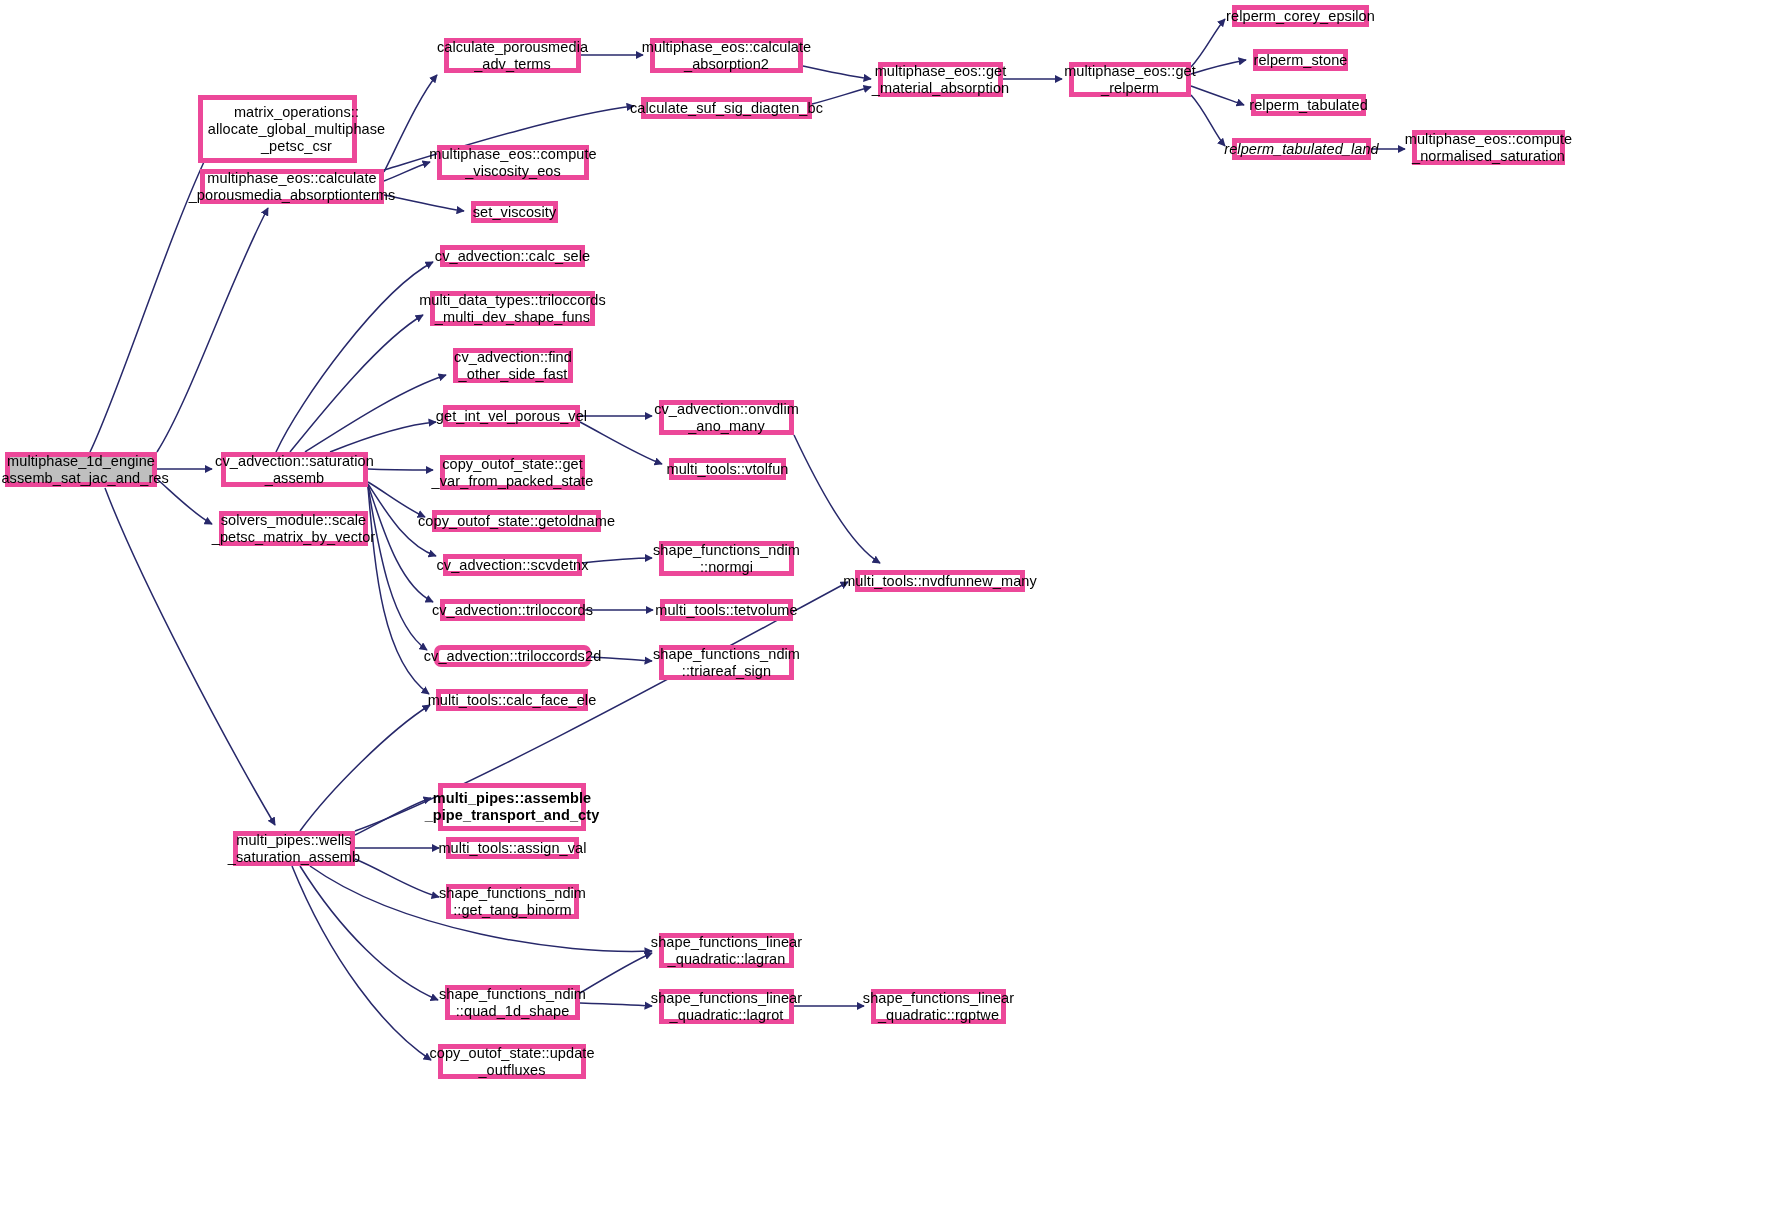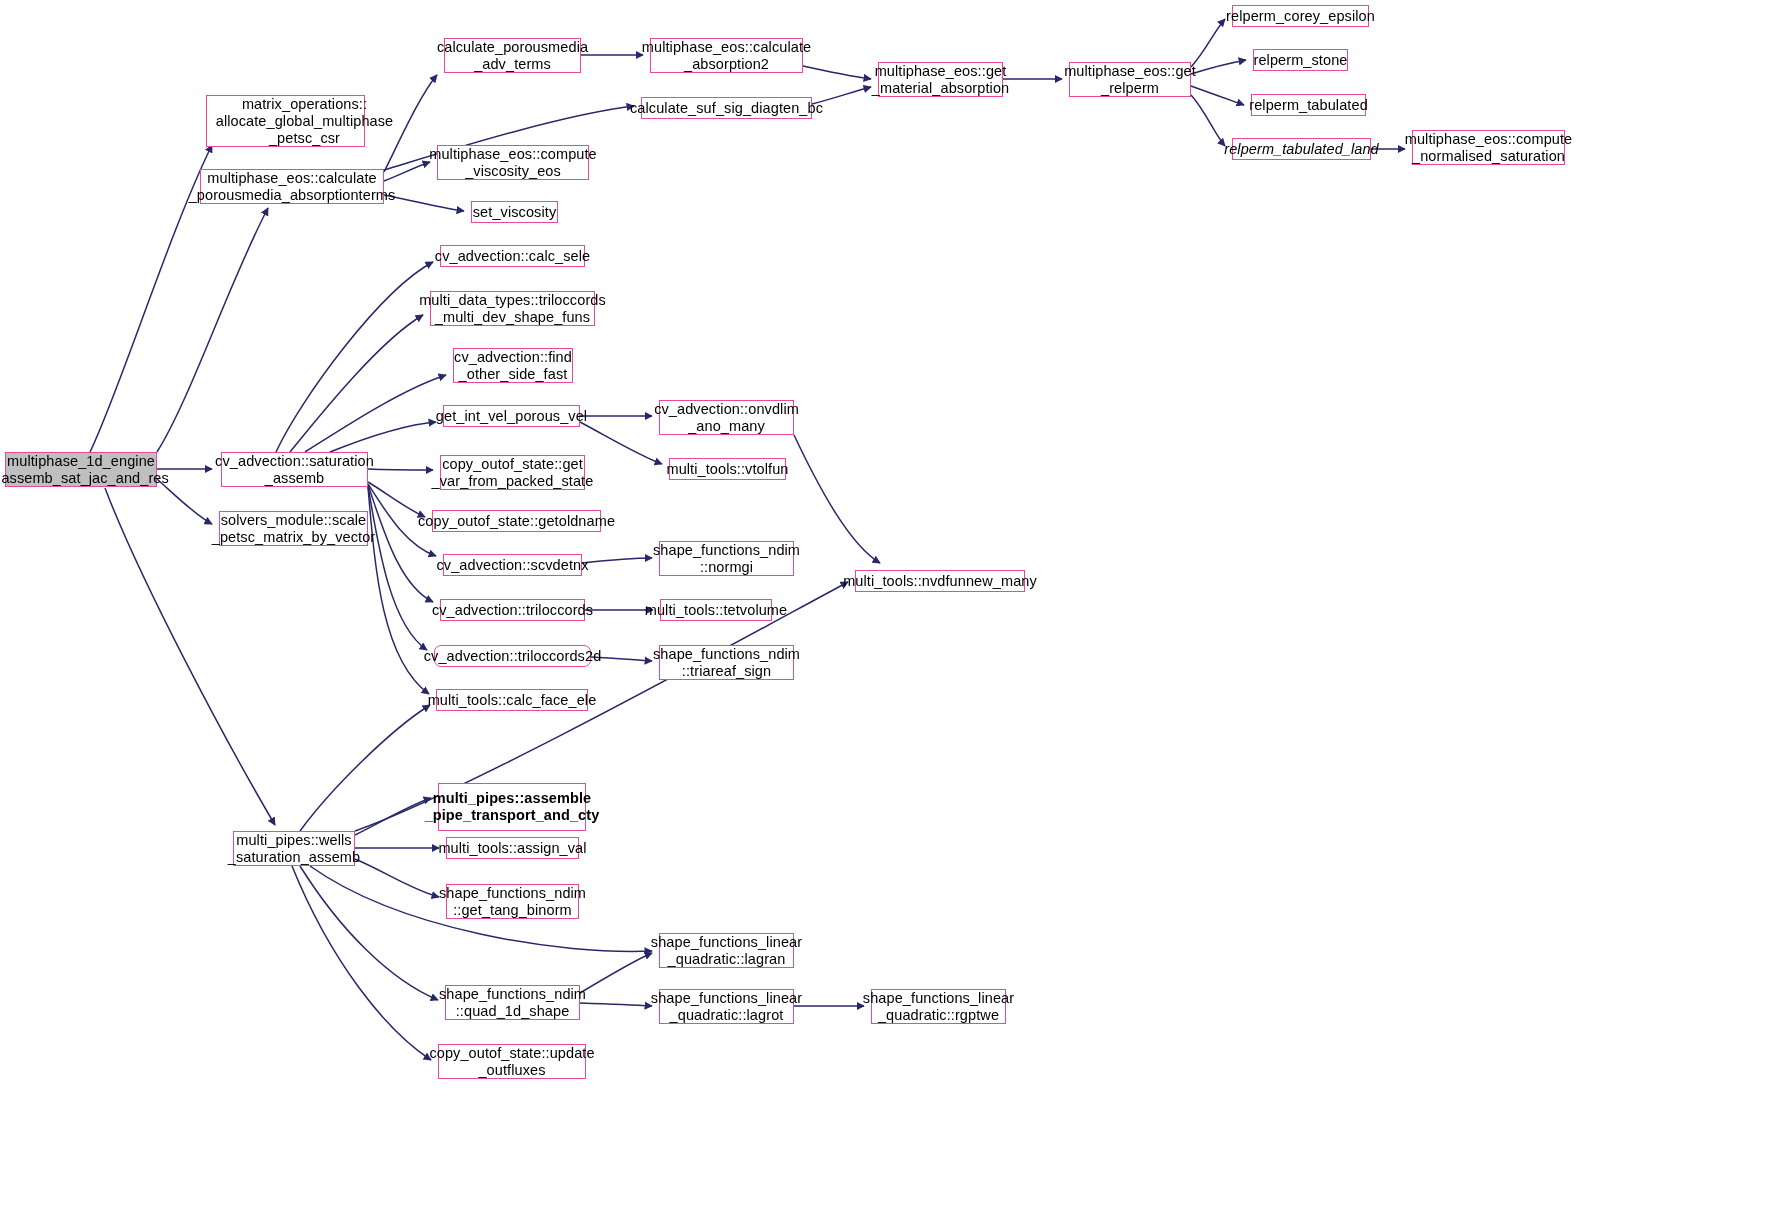--- a/index.html
+++ b/index.html
@@ -19,21 +19,21 @@
     position: absolute;
     left: 0;
     top: 0;
     width: 1779px;
     height: 1230px;
     pointer-events: none;
   }
   .node {
     position: absolute;
     box-sizing: border-box;
-    border: 1px solid #ec4899;
+    border: 5px solid #ec4899;
     background: #ffffff;
     color: #000000;
     display: flex;
     align-items: center;
     justify-content: center;
     text-align: center;
     font-size: 14.5px;
     line-height: 17px;
     letter-spacing: 0.1px;
     white-space: pre-line;
@@ -97,21 +97,21 @@
         <path d="M 300,866 C 340,930 390,980 438,1000" marker-end="url(#arrow)" stroke="#27286a"></path>
         <path d="M 292,866 C 330,960 385,1030 431,1060" marker-end="url(#arrow)" stroke="#27286a"></path>
         <path d="M 580,993 C 610,975 635,960 652,953" marker-end="url(#arrow)" stroke="#27286a"></path>
         <path d="M 580,1003 C 610,1004 635,1005 652,1006" marker-end="url(#arrow)" stroke="#27286a"></path>
         <path d="M 794,1006 L 864,1006" marker-end="url(#arrow)" stroke="#27286a"></path>
       </g>
   </svg>
   <div id="node-layer">
       <div class="node root" style="left: 5px; top: 452px; width: 152px; height: 35px;">multiphase_1d_engine
 ::assemb_sat_jac_and_res</div>
-      <div class="node" style="left: 206px; top: 95px; width: 159px; height: 52px; padding-left: 41px;">matrix_operations::
+      <div class="node" style="left: 198px; top: 95px; width: 159px; height: 68px; padding-left: 41px;">matrix_operations::
 allocate_global_multiphase
 _petsc_csr</div>
       <div class="node" style="left: 200px; top: 169px; width: 184px; height: 35px;">multiphase_eos::calculate
 _porousmedia_absorptionterms</div>
       <div class="node" style="left: 444px; top: 38px; width: 137px; height: 35px;">calculate_porousmedia
 _adv_terms</div>
       <div class="node" style="left: 650px; top: 38px; width: 153px; height: 35px;">multiphase_eos::calculate
 _absorption2</div>
       <div class="node" style="left: 641px; top: 97px; width: 171px; height: 22px;">calculate_suf_sig_diagten_bc</div>
       <div class="node" style="left: 878px; top: 62px; width: 125px; height: 35px;">multiphase_eos::get
@@ -140,21 +140,21 @@
       <div class="node" style="left: 659px; top: 400px; width: 135px; height: 35px;">cv_advection::onvdlim
 _ano_many</div>
       <div class="node" style="left: 669px; top: 458px; width: 117px; height: 22px;">multi_tools::vtolfun</div>
       <div class="node" style="left: 440px; top: 455px; width: 145px; height: 35px;">copy_outof_state::get
 _var_from_packed_state</div>
       <div class="node" style="left: 432px; top: 510px; width: 169px; height: 22px;">copy_outof_state::getoldname</div>
       <div class="node" style="left: 443px; top: 554px; width: 139px; height: 22px;">cv_advection::scvdetnx</div>
       <div class="node" style="left: 659px; top: 541px; width: 135px; height: 35px;">shape_functions_ndim
 ::normgi</div>
       <div class="node" style="left: 440px; top: 599px; width: 145px; height: 22px;">cv_advection::triloccords</div>
-      <div class="node" style="left: 660px; top: 599px; width: 112px; height: 22px;">multi_tools::tetvolume</div>
+      <div class="node" style="left: 660px; top: 599px; width: 133px; height: 22px;">multi_tools::tetvolume</div>
       <div class="node" style="left: 434px; top: 645px; width: 157px; height: 22px; border-radius: 7px;">cv_advection::triloccords2d</div>
       <div class="node" style="left: 659px; top: 645px; width: 135px; height: 35px;">shape_functions_ndim
 ::triareaf_sign</div>
       <div class="node" style="left: 436px; top: 689px; width: 152px; height: 22px;">multi_tools::calc_face_ele</div>
       <div class="node" style="left: 855px; top: 570px; width: 170px; height: 22px;">multi_tools::nvdfunnew_many</div>
       <div class="node" style="left: 233px; top: 831px; width: 122px; height: 35px;">multi_pipes::wells
 _saturation_assemb</div>
       <div class="node" style="left: 438px; top: 783px; width: 148px; height: 48px; font-weight: bold;">multi_pipes::assemble
 _pipe_transport_and_cty</div>
       <div class="node" style="left: 446px; top: 837px; width: 133px; height: 22px;">multi_tools::assign_val</div>

